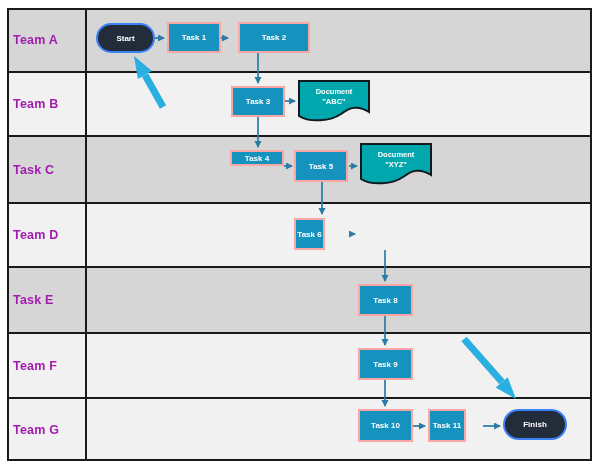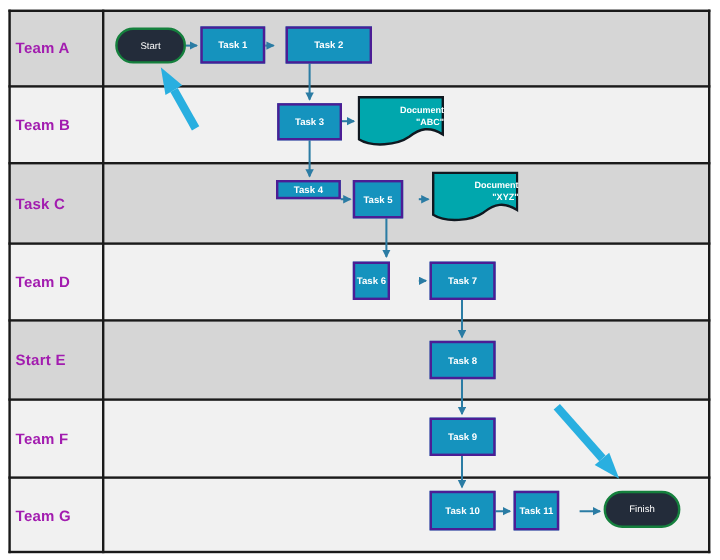--- a/index.html
+++ b/index.html
@@ -12,28 +12,28 @@
 
   
   .hline{position:absolute;left:7px;width:585px;height:2px;background:#1A1A1A;}
   .vline{position:absolute;top:8px;height:453px;width:2px;background:#1A1A1A;}
 
   
   .lane-label{position:absolute;left:13px;width:70px;display:flex;align-items:center;
     font-size:12.5px;font-weight:bold;color:#a21caf;letter-spacing:.2px;}
 
   
-  .task{position:absolute;box-sizing:border-box;background:#1593BE;border:2px solid #4c1d95;
+  .task{position:absolute;box-sizing:border-box;background:#1593BE;border:2px solid #fca5a5;
     color:#fff;font-size:8px;font-weight:bold;display:flex;align-items:center;justify-content:center;
     text-align:center;}
-  .pill{position:absolute;box-sizing:border-box;background:#232C3A;border:2px solid #15803d;
-    border-radius:16px;color:#fff;font-size:8px;font-weight:normal;display:flex;align-items:center;justify-content:center;text-align:center;}
+  .pill{position:absolute;box-sizing:border-box;background:#232C3A;border:2px solid #3b82f6;
+    border-radius:16px;color:#fff;font-size:8px;font-weight:bold;display:flex;align-items:center;justify-content:center;text-align:center;}
   .doc{position:absolute;}
   .doc svg{position:absolute;left:0;top:0;}
-  .doc .doc-text{position:absolute;left:0;top:7px;width:100%;text-align:right;color:#fff;
+  .doc .doc-text{position:absolute;left:0;top:7px;width:100%;text-align:center;color:#fff;
     font-size:7.5px;font-weight:bold;line-height:10px;}
 
   .svg-layer{position:absolute;left:0;top:0;pointer-events:none;}
 </style>
 </head>
 <body>
 
 <div class="stage">
 
   <div class="lane-fill gray" style="top:8px;height:64px"></div>
@@ -53,21 +53,21 @@
   <div class="hline" style="top:397px"></div>
   <div class="hline" style="top:459px"></div>
   <div class="vline" style="left:7px"></div>
   <div class="vline" style="left:85px"></div>
   <div class="vline" style="left:590px"></div>
 
   <div class="lane-label" style="top:8px;height:64px">Team A</div>
   <div class="lane-label" style="top:72px;height:64px">Team B</div>
   <div class="lane-label" style="top:136px;height:67px">Task C</div>
   <div class="lane-label" style="top:203px;height:64px">Team D</div>
-  <div class="lane-label" style="top:267px;height:66px">Start E</div>
+  <div class="lane-label" style="top:267px;height:66px">Task E</div>
   <div class="lane-label" style="top:333px;height:65px">Team F</div>
   <div class="lane-label" style="top:398px;height:63px">Team G</div>
 
   <svg class="svg-layer" width="600" height="467" viewBox="0 0 600 467">
     <defs>
       <marker id="ah" markerUnits="userSpaceOnUse" markerWidth="8" markerHeight="8" refX="6" refY="3.5" orient="auto">
         <path d="M0,0 L7,3.5 L0,7 Z" fill="#2B7CA4"></path>
       </marker>
     </defs>
     <g stroke="#2B7CA4" stroke-width="1.7" fill="none">
@@ -107,39 +107,36 @@
     </svg>
     <div class="doc-text">
       <div>Document</div>
       <div>"ABC"</div>
     </div>
   </div>
 
   <div class="task" style="left:230px;top:150px;width:54px;height:16px">
     <span>Task 4</span>
   </div>
-  <div class="task" style="left:294px;top:150px;width:42px;height:32px">
+  <div class="task" style="left:294px;top:150px;width:54px;height:32px">
     <span>Task 5</span>
   </div>
 
   <div class="doc" style="left:360px;top:143px;width:72px;height:44px">
     <svg width="72" height="44" viewBox="0 0 72 44">
       <path d="M1,1 H71 V32 C60,25 52,27 43,34 C33,41 12,43 1,36 Z" fill="#00A7AD" stroke="#101820" stroke-width="2"></path>
     </svg>
     <div class="doc-text">
       <div>Document</div>
       <div>"XYZ"</div>
     </div>
   </div>
 
   <div class="task" style="left:294px;top:218px;width:31px;height:32px">
     <span>Task 6</span>
-  </div>
-  <div class="task" style="left:358px;top:218px;width:55px;height:32px">
-    <span>Task 7</span>
   </div>
   <div class="task" style="left:358px;top:284px;width:55px;height:32px">
     <span>Task 8</span>
   </div>
   <div class="task" style="left:358px;top:348px;width:55px;height:32px">
     <span>Task 9</span>
   </div>
   <div class="task" style="left:358px;top:409px;width:55px;height:33px">
     <span>Task 10</span>
   </div>

